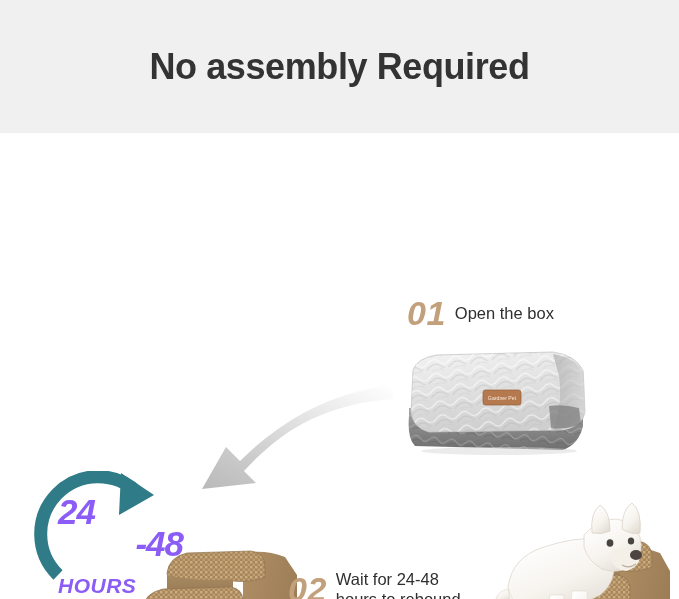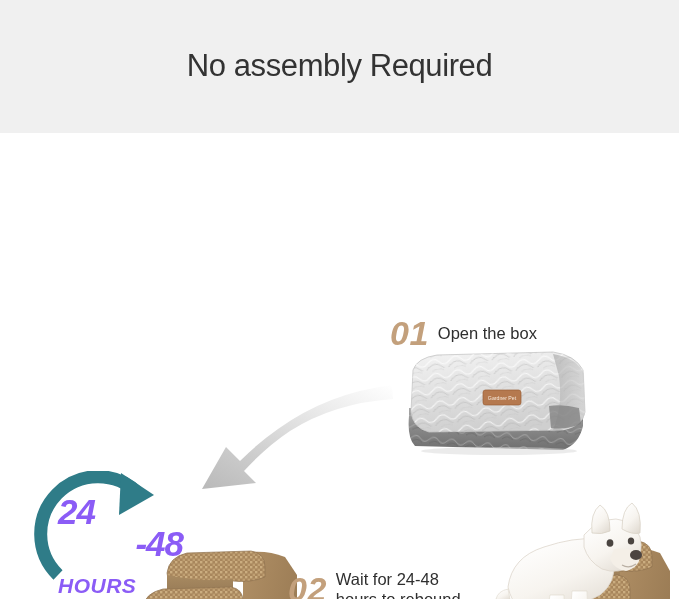--- a/index.html
+++ b/index.html
@@ -13,22 +13,22 @@
 
   
   .header-band {
     position:absolute; left:0; top:0; width:679px; height:133px;
     background:#f0f0f0;
     display:flex; flex-direction:column;
     align-items:center; justify-content:center;
   }
   .header-line {
     color:#333333;
-    font-weight:normal;
-    font-size:31px;
+    font-weight:bold;
+    font-size:36px;
     line-height:1.32;
     letter-spacing:-0.4px;
     text-align:center;
     white-space:nowrap;
   }
 
   
   .stage { position:absolute; left:0; top:133px; width:679px; height:466px; background:#fff; }
 
   
@@ -43,21 +43,21 @@
     font-family:"Liberation Sans", sans-serif;
   }
   .step-text {
     color:#2f2f2f;
     font-weight:normal;
     font-size:16.5px;
     line-height:1.22;
     margin-left:9px;
     white-space:pre-line;
   }
-  #step-01 { left:390px; top:163px;margin-top:20px; }
+  #step-01 { left:407px; top:163px; }
   #step-02 { left:288px; top:436px; }
 
   
   .package { position:absolute; left:403px; top:213px; width:192px; height:110px; }
 
   
   .badge { position:absolute; left:18px; top:338px; width:165px; height:122px; }
   .badge-text {
     position:absolute; left:40px; top:25px;
     width:125px; height:95px;

